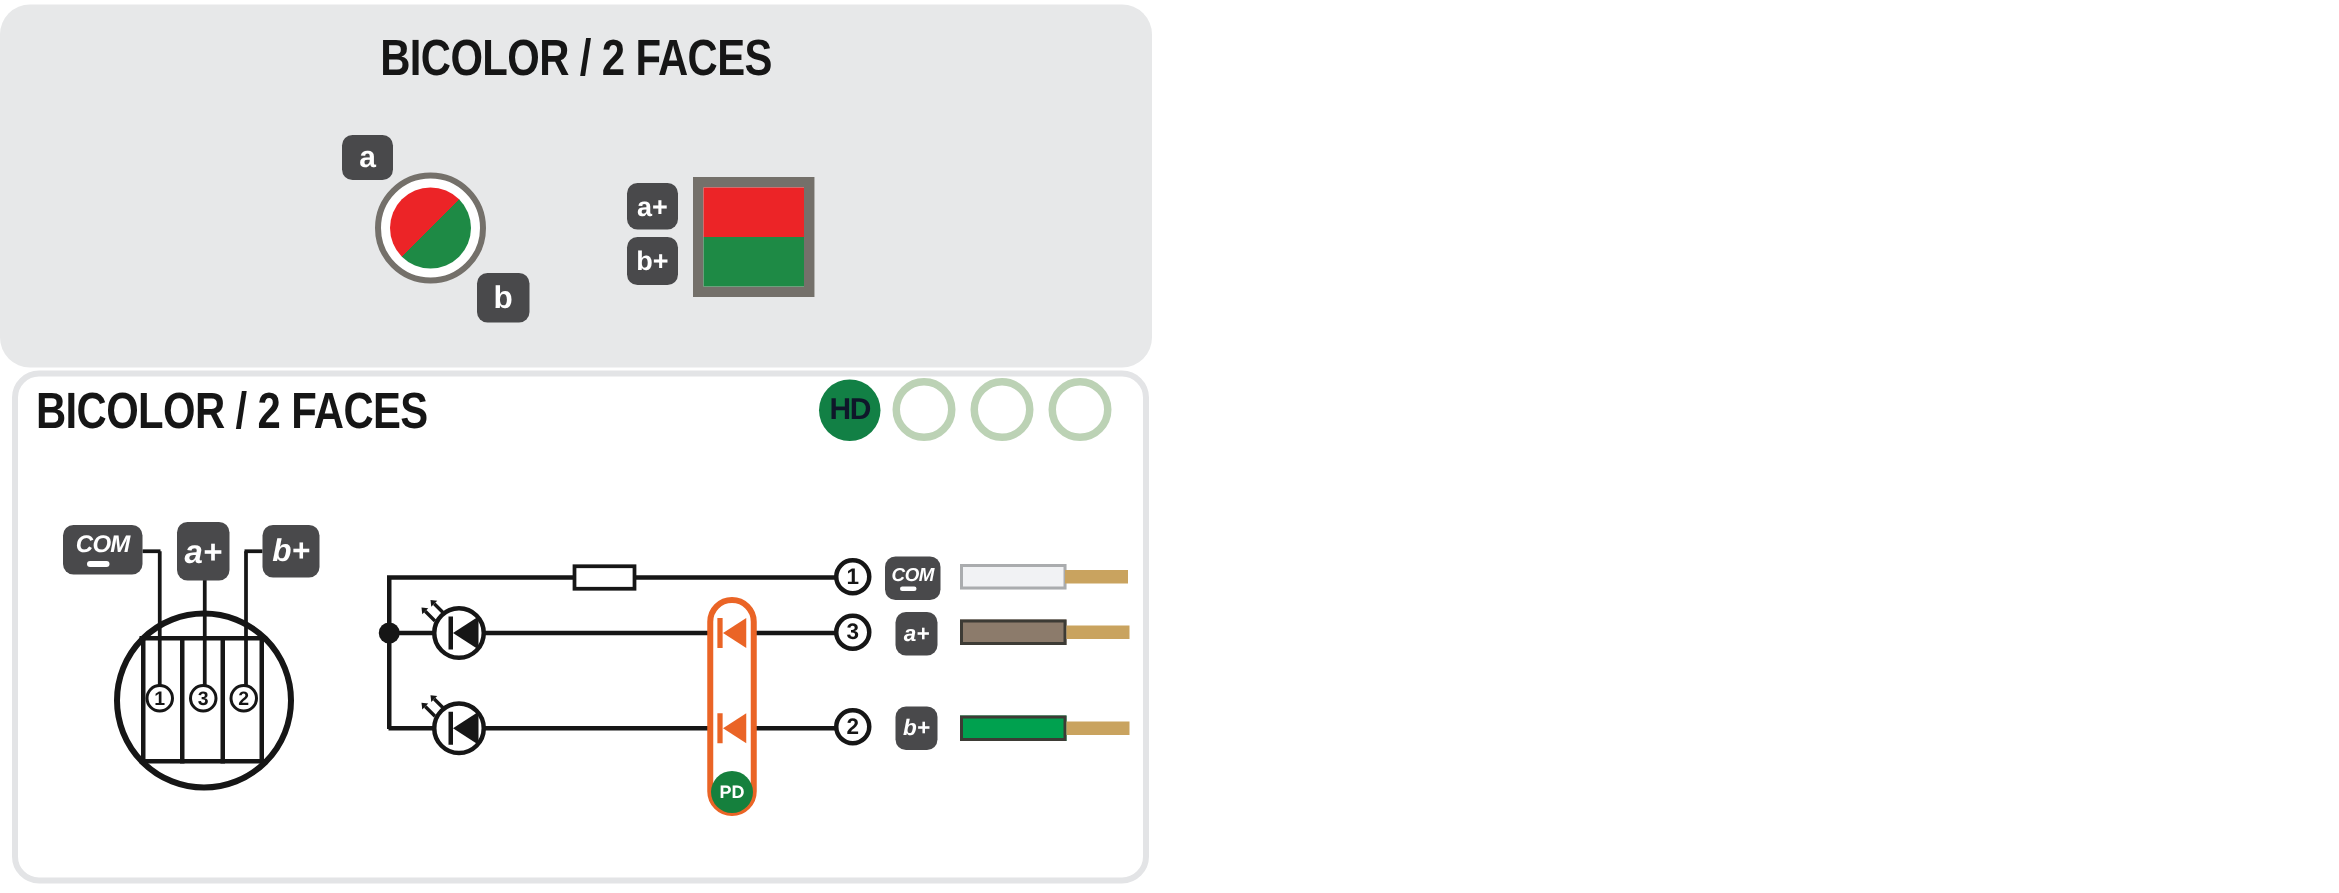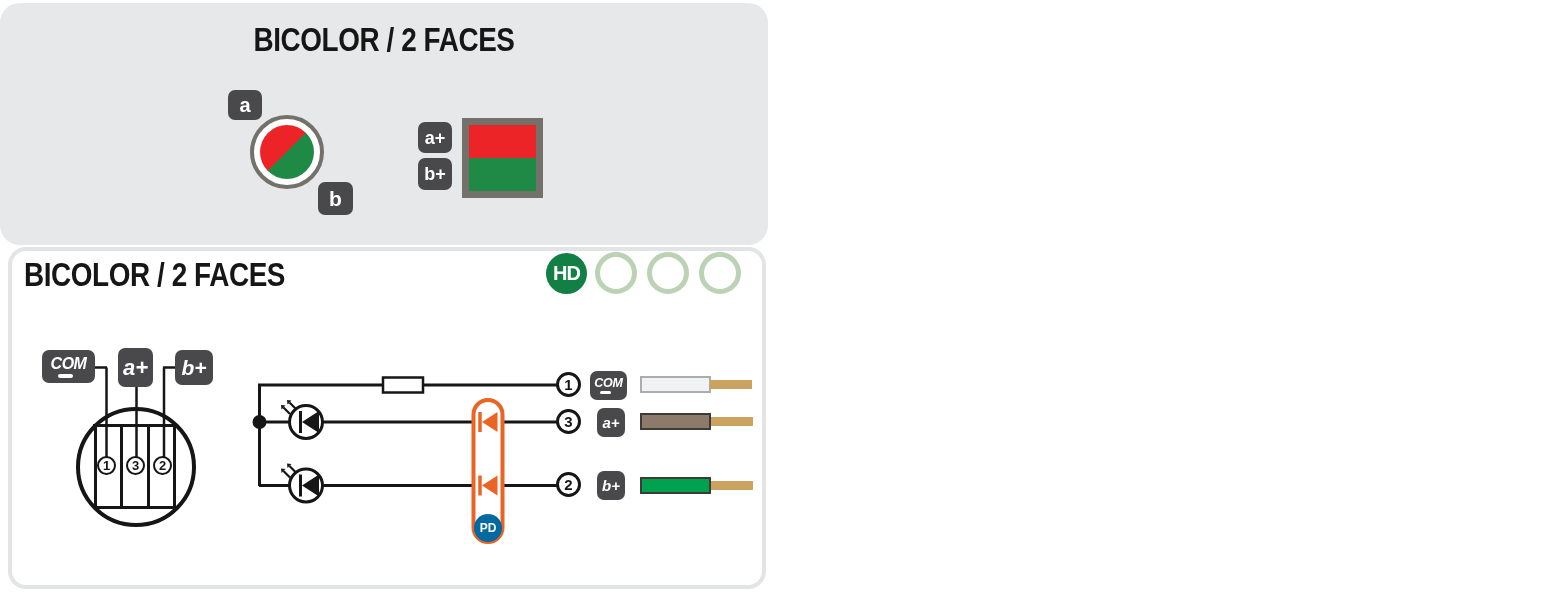--- a/index.html
+++ b/index.html
@@ -26,32 +26,32 @@
   
   #round-ind{left:250px;top:115px;width:66px;height:66px;border:4.5px solid #74706a;border-radius:50%;background:#fff;}
   #round-ind-disc{left:6px;top:6px;width:54px;height:54px;border-radius:50%;
     background:linear-gradient(135deg,#ec2427 50%,#1e8a45 50%);}
   #square-ind{left:462px;top:118px;width:67px;height:66px;border:7px solid #74706a;background:#fff;}
   .half{left:0;width:67px;height:33px;}
   #square-red{top:0;}
   #square-green{top:33px;}
   
   #hd-badge{left:546px;top:253px;width:41px;height:41px;border-radius:50%;
-    color:#ffffff;font-weight:bold;font-size:20px;display:flex;align-items:center;justify-content:center;letter-spacing:-1px;}
+    color:#0f172a;font-weight:bold;font-size:20px;display:flex;align-items:center;justify-content:center;letter-spacing:-1px;}
   .empty-badge{top:252px;width:32px;height:32px;border:5px solid #bcd2b5;border-radius:50%;background:#fff;}
   
   #connector-circle{left:76px;top:407px;width:112px;height:112px;border:4px solid #161616;border-radius:50%;background:#fff;}
   .pin-circle{width:15px;height:15px;border:2.8px solid #161616;border-radius:50%;background:#fff;
     display:flex;align-items:center;justify-content:center;font-size:13px;font-weight:bold;color:#161616;z-index:6;}
   
   .num-circle{width:19px;height:19px;border:3.5px solid #161616;border-radius:50%;background:#fff;
     display:flex;align-items:center;justify-content:center;font-size:15px;font-weight:bold;color:#161616;z-index:6;}
   .wire{border:2px solid #3d3b35;z-index:6;}
   .wire-tip{background:#c9a35f;z-index:6;}
-  #pd-circle{left:474px;top:514px;width:28px;height:28px;border-radius:50%;background:#0369a1;
+  #pd-circle{left:474px;top:514px;width:28px;height:28px;border-radius:50%;background:#15803d;
     color:#fff;font-weight:bold;font-size:12px;display:flex;align-items:center;justify-content:center;z-index:6;}
   #circuit-svg{left:0;top:0;z-index:5;pointer-events:none;}
   .z6{z-index:6;font-style:italic;}
 </style>
 </head>
 <body>
 
 <div class="abs" id="top-panel"></div>
 <div class="abs big-title" id="top-title">BICOLOR / 2 FACES</div>
 

